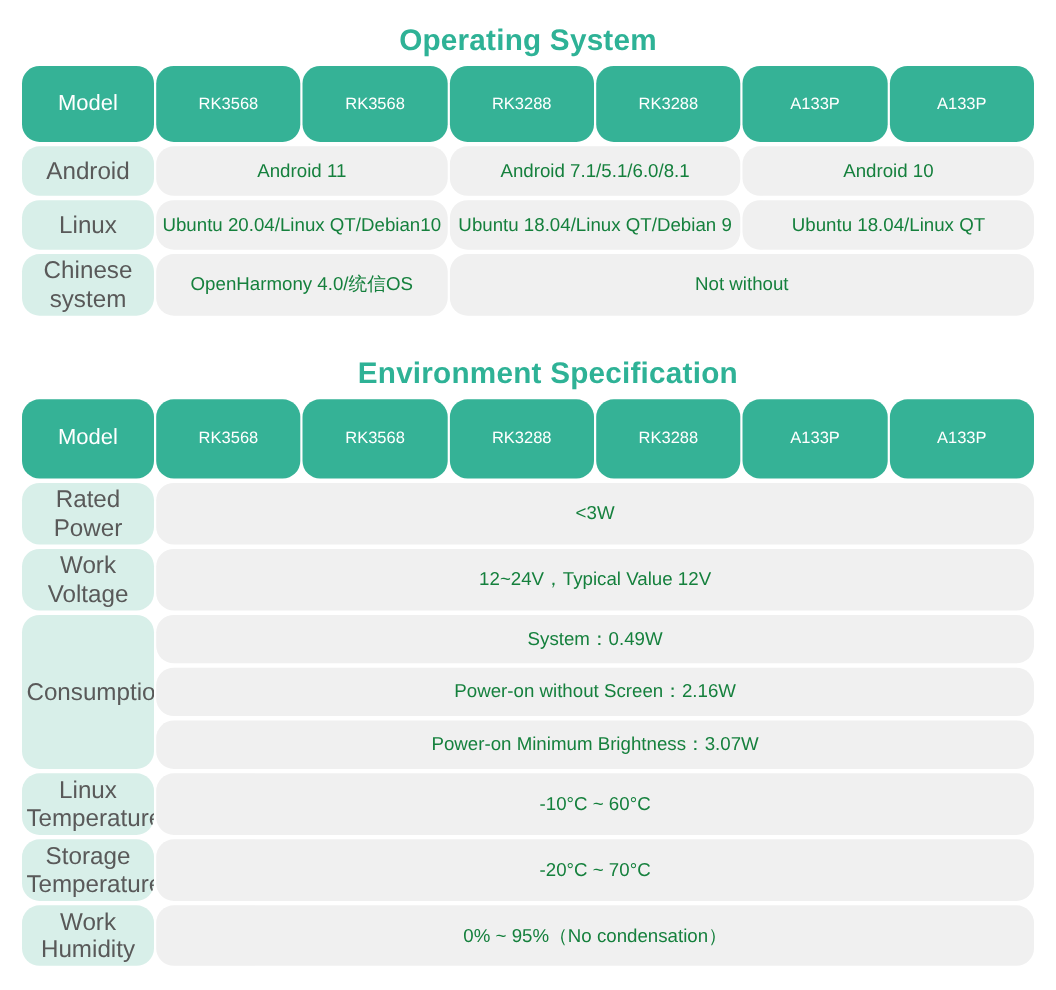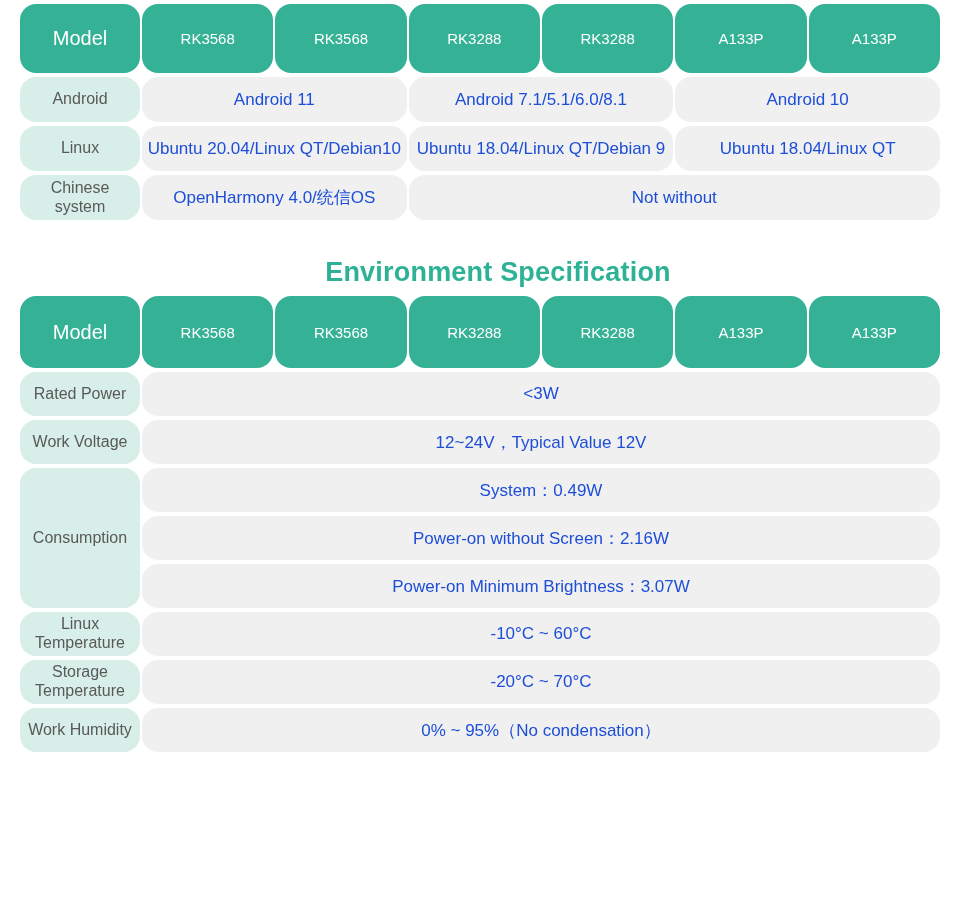--- a/index.html
+++ b/index.html
@@ -55,40 +55,41 @@
     font-size: 15px;
     vertical-align: bottom;
     padding-bottom: 10px;
     margin-top: 33px;
   }
   
   tbody th.row-label {
     background: #d8efe9;
     color: #595959;
     font-weight: normal;
-    font-size: 16px;
+    font-size: 22px;
     line-height: 1.18;
     padding: 2px 4px;
   }
   tbody td.spec-value {
     background: #f0f0f0;
-    color: #1d4ed8;
+    color: #15803d;
     font-size: 17px;
   }
   .t1 thead tr { height: 69px; }
   .t1 tbody tr { height: 45px; }
   .t2 thead tr { height: 72px; }
   .t2 tbody tr { height: 44px; }
 </style>
 </head>
 <body>
 
 <div class="page">
 
   <section>
+    <h1 class="section-title title-1">Operating System</h1>
     <table class="spec-table t1">
         <colgroup>
           <col style="width: 120px;">
           <col>
           <col>
           <col>
           <col>
           <col>
           <col>
         </colgroup>

